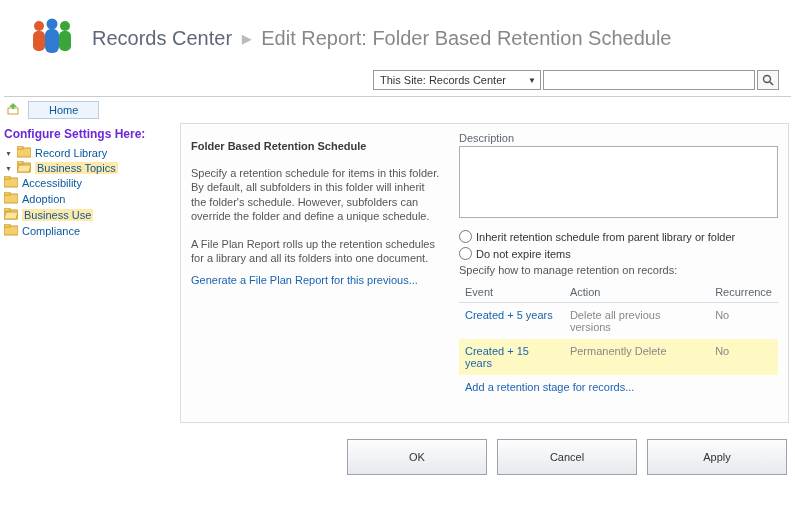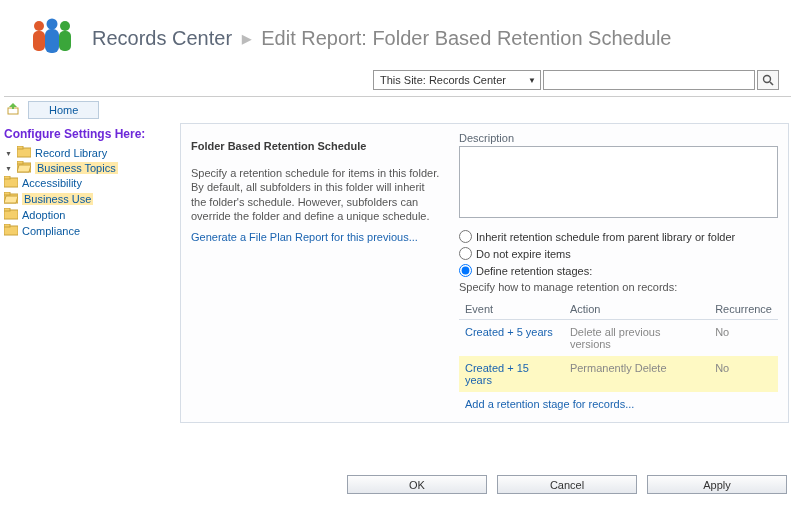--- a/index.html
+++ b/index.html
@@ -171,27 +171,26 @@
   table.stages tr.alt td { background:#fef9c3; }
   table.stages td.evt { color:#1a63b0; cursor:pointer; }
   .buttons {
     display:flex;
     justify-content:flex-end;
     gap:10px;
     padding: 8px 8px 14px 0;
   }
   .buttons button {
     width:140px;
-    height:19px;
+    height:36px;
     border:1px solid #9aa2ae;
     background: linear-gradient(#fdfdfd,#e6e9ee);
     font-size:11px;
     cursor:pointer;
     color:#333;
-    margin-top:36px;
   }
 </style>
 </head>
 <body>
 
 <div class="header">
   <div class="logo">
     <svg viewBox="0 0 48 40">
       <ellipse cx="11" cy="8" rx="5" ry="5" fill="#e05a2b"></ellipse>
       <rect x="5" y="13" width="12" height="20" rx="5" fill="#e05a2b"></rect>
@@ -273,32 +272,32 @@
                           <rect x="0" y="0" width="6" height="3" fill="#f5cf6b" stroke="#caa23a"></rect>
                         </svg></span>
                     <span class="lbl">Accessibility</span>
                   </div>
                 </li>
                 <li class="indent2">
                   <div class="row">
                     <span><svg width="14" height="12" viewBox="0 0 14 12">
                           <rect x="0" y="2" width="14" height="9" fill="#f5cf6b" stroke="#caa23a"></rect>
                           <rect x="0" y="0" width="6" height="3" fill="#f5cf6b" stroke="#caa23a"></rect>
-                          <polygon points="2,4 14,4 12,11 0,11" fill="#ffe59a" stroke="#caa23a"></polygon>
                         </svg></span>
-                    <span class="lbl sel">Business Use</span>
+                    <span class="lbl">Adoption</span>
                   </div>
                 </li>
                 <li class="indent2">
                   <div class="row">
                     <span><svg width="14" height="12" viewBox="0 0 14 12">
                           <rect x="0" y="2" width="14" height="9" fill="#f5cf6b" stroke="#caa23a"></rect>
                           <rect x="0" y="0" width="6" height="3" fill="#f5cf6b" stroke="#caa23a"></rect>
+                          <polygon points="2,4 14,4 12,11 0,11" fill="#ffe59a" stroke="#caa23a"></polygon>
                         </svg></span>
-                    <span class="lbl">Adoption</span>
+                    <span class="lbl sel">Business Use</span>
                   </div>
                 </li>
                 <li class="indent2">
                   <div class="row">
                     <span><svg width="14" height="12" viewBox="0 0 14 12">
                           <rect x="0" y="2" width="14" height="9" fill="#f5cf6b" stroke="#caa23a"></rect>
                           <rect x="0" y="0" width="6" height="3" fill="#f5cf6b" stroke="#caa23a"></rect>
                         </svg></span>
                     <span class="lbl">Compliance</span>
                   </div>
@@ -308,39 +307,36 @@
           </ul>
         </li>
       </ul>
     </div>
   </div>
 
   <div class="center-right">
     <div class="center">
       <h4>Folder Based Retention Schedule</h4>
       <p>Specify a retention schedule for items in this folder. By default, all subfolders in this folder will inherit the folder's schedule. However, subfolders can override the folder and define a unique schedule.</p>
+      <p>A File Plan Report rolls up the retention schedules for a library and all its folders into one document.</p>
       <span class="link">Generate a File Plan Report for this previous...</span>
     </div>
 
     <div class="right">
       <div class="right-label">Description</div>
       <textarea class="desc-box" style=""></textarea>
 
       <div class="radios">
         <label class="radio-row">
           <input type="radio" name="ret" style="">
           <span>Inherit retention schedule from parent library or folder</span>
         </label>
         <label class="radio-row">
           <input type="radio" name="ret" style="">
           <span>Do not expire items</span>
-        </label>
-        <label class="radio-row">
-          <input type="radio" name="ret" checked="" style="">
-          <span>Define retention stages:</span>
         </label>
         <div class="sub">Specify how to manage retention on records:</div>
 
         <table class="stages">
           <thead>
             <tr>
               <th>Event</th>
               <th>Action</th>
               <th>Recurrence</th>
             </tr>

